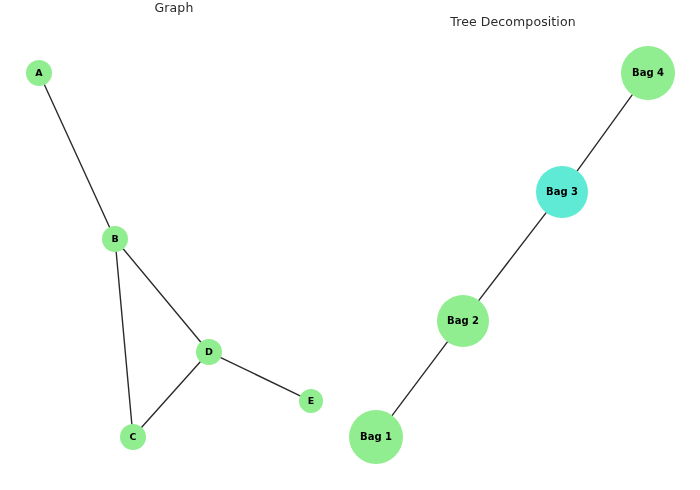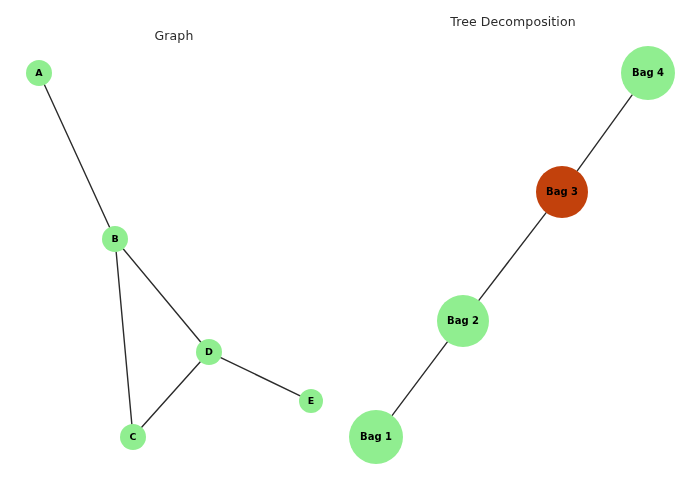--- a/index.html
+++ b/index.html
@@ -51,21 +51,21 @@
     user-select: none;
   }
   .graph-node .node-label { font-size: 9.5px; }
   .tree-node .node-label { font-size: 10px; }
 </style>
 </head>
 <body>
 
 <div id="canvas">
 
-  <div class="panel-title" style="left: 174px; top: 28px;">Graph</div>
+  <div class="panel-title" style="left: 174px; top: 0;">Graph</div>
   <div class="panel-title" style="left: 513px; top: 14px;">Tree Decomposition</div>
 
   <svg class="edges-layer" id="edges-layer" viewBox="0 0 700 490">
       <line x1="44.41160710137541" y1="84.82008919510945" x2="109.58839289862459" y2="227.17991080489054" stroke="#2b2b2b" stroke-width="1.4" stroke-linecap="round"></line>
       <line x1="116.17696469855274" y1="251.94661168408015" x2="131.82303530144725" y2="424.05338831591985" stroke="#2b2b2b" stroke-width="1.4" stroke-linecap="round"></line>
       <line x1="123.31369467161278" y1="248.99412231800258" x2="200.68630532838722" y2="342.0058776819974" stroke="#2b2b2b" stroke-width="1.4" stroke-linecap="round"></line>
       <line x1="141.6649999679327" y1="427.30888161481215" x2="200.3350000320673" y2="361.69111838518785" stroke="#2b2b2b" stroke-width="1.4" stroke-linecap="round"></line>
       <line x1="220.71800644849213" y1="357.6292383919227" x2="300.18337866293035" y2="395.8037799459175" stroke="#2b2b2b" stroke-width="1.4" stroke-linecap="round"></line>
       <line x1="392.2" y1="415.4" x2="447.4" y2="341.8" stroke="#2b2b2b" stroke-width="1.4" stroke-linecap="round"></line>
       <line x1="478.8292884136153" y1="300.37395752165276" x2="546.1707115863846" y2="212.62604247834722" stroke="#2b2b2b" stroke-width="1.4" stroke-linecap="round"></line>
@@ -87,21 +87,21 @@
       </div>
       <div class="node graph-node" style="left: 311px; top: 401px; width: 24px; height: 24px; background: rgb(144, 238, 144);">
         <span class="node-label" style="color: rgb(0, 0, 0);">E</span>
       </div>
       <div class="node tree-node" style="left: 376px; top: 437px; width: 54px; height: 54px; background: rgb(144, 238, 144);">
         <span class="node-label" style="color: rgb(0, 0, 0);">Bag 1</span>
       </div>
       <div class="node tree-node" style="left: 463px; top: 321px; width: 52px; height: 52px; background: rgb(144, 238, 144); justify-content: center;">
         <span class="node-label" style="color: rgb(0, 0, 0);">Bag 2</span>
       </div>
-      <div class="node tree-node" style="left: 562px; top: 192px; width: 52px; height: 52px; background: #c2410c;">
+      <div class="node tree-node" style="left: 562px; top: 192px; width: 52px; height: 52px; background: #5eead4;">
         <span class="node-label" style="color: rgb(0, 0, 0);">Bag 3</span>
       </div>
       <div class="node tree-node" style="left: 648px; top: 73px; width: 54px; height: 54px; background: rgb(144, 238, 144);">
         <span class="node-label" style="color: rgb(0, 0, 0);">Bag 4</span>
       </div>
     </div>
 
 </div>
 
 </body></html>

